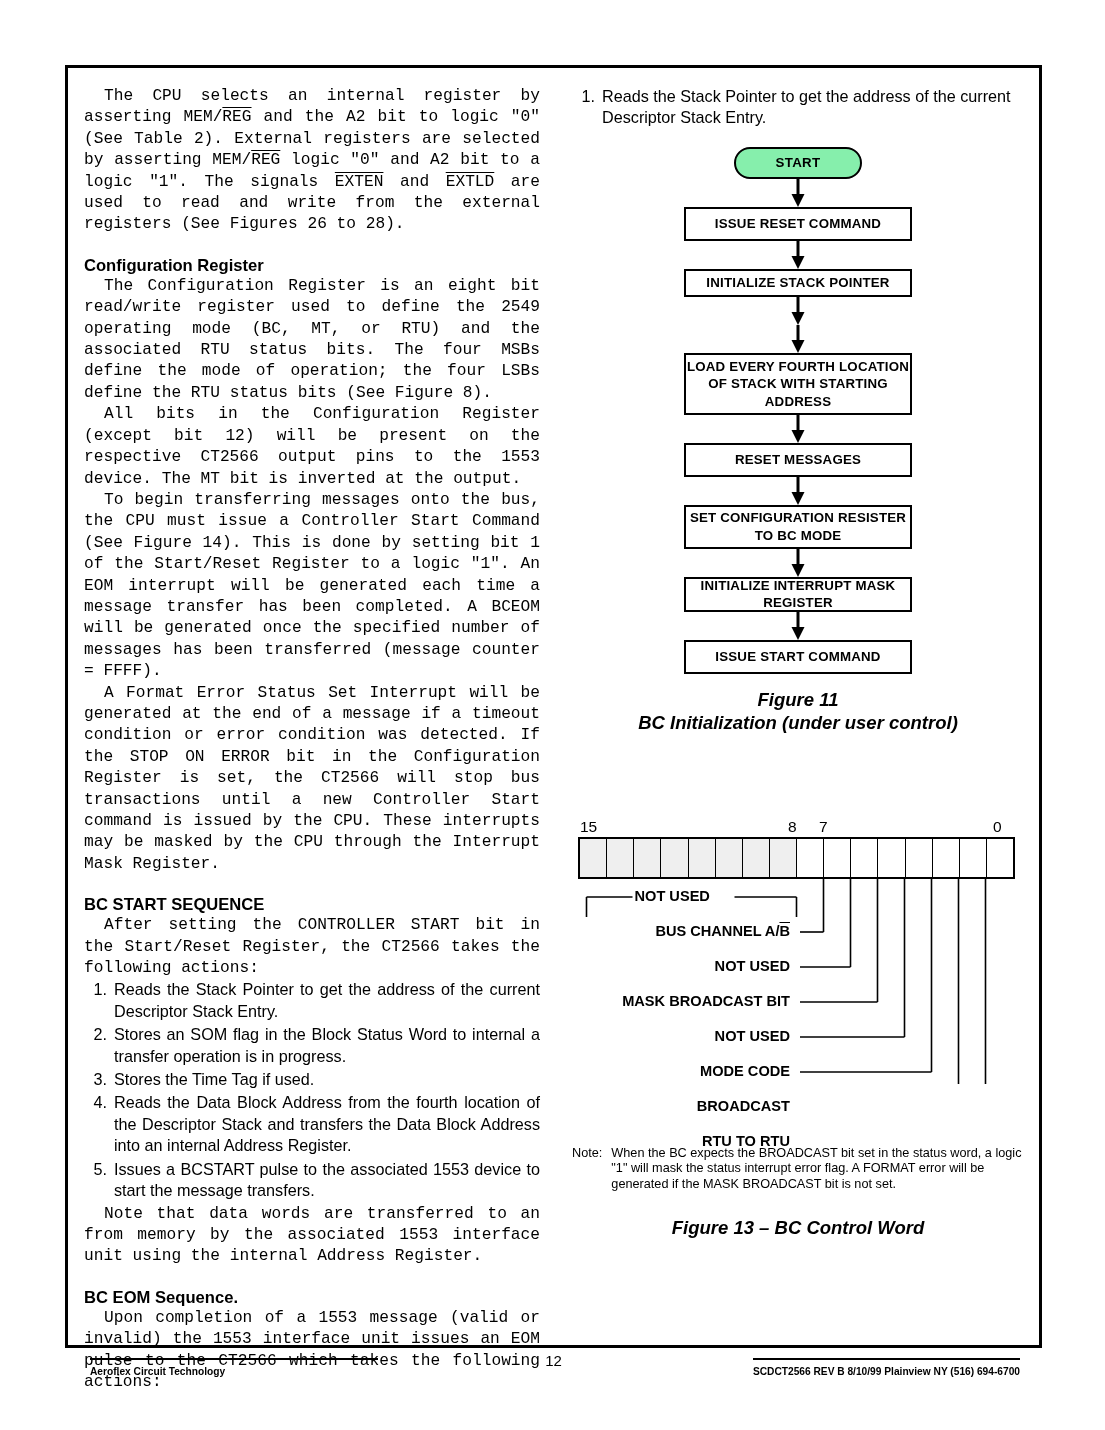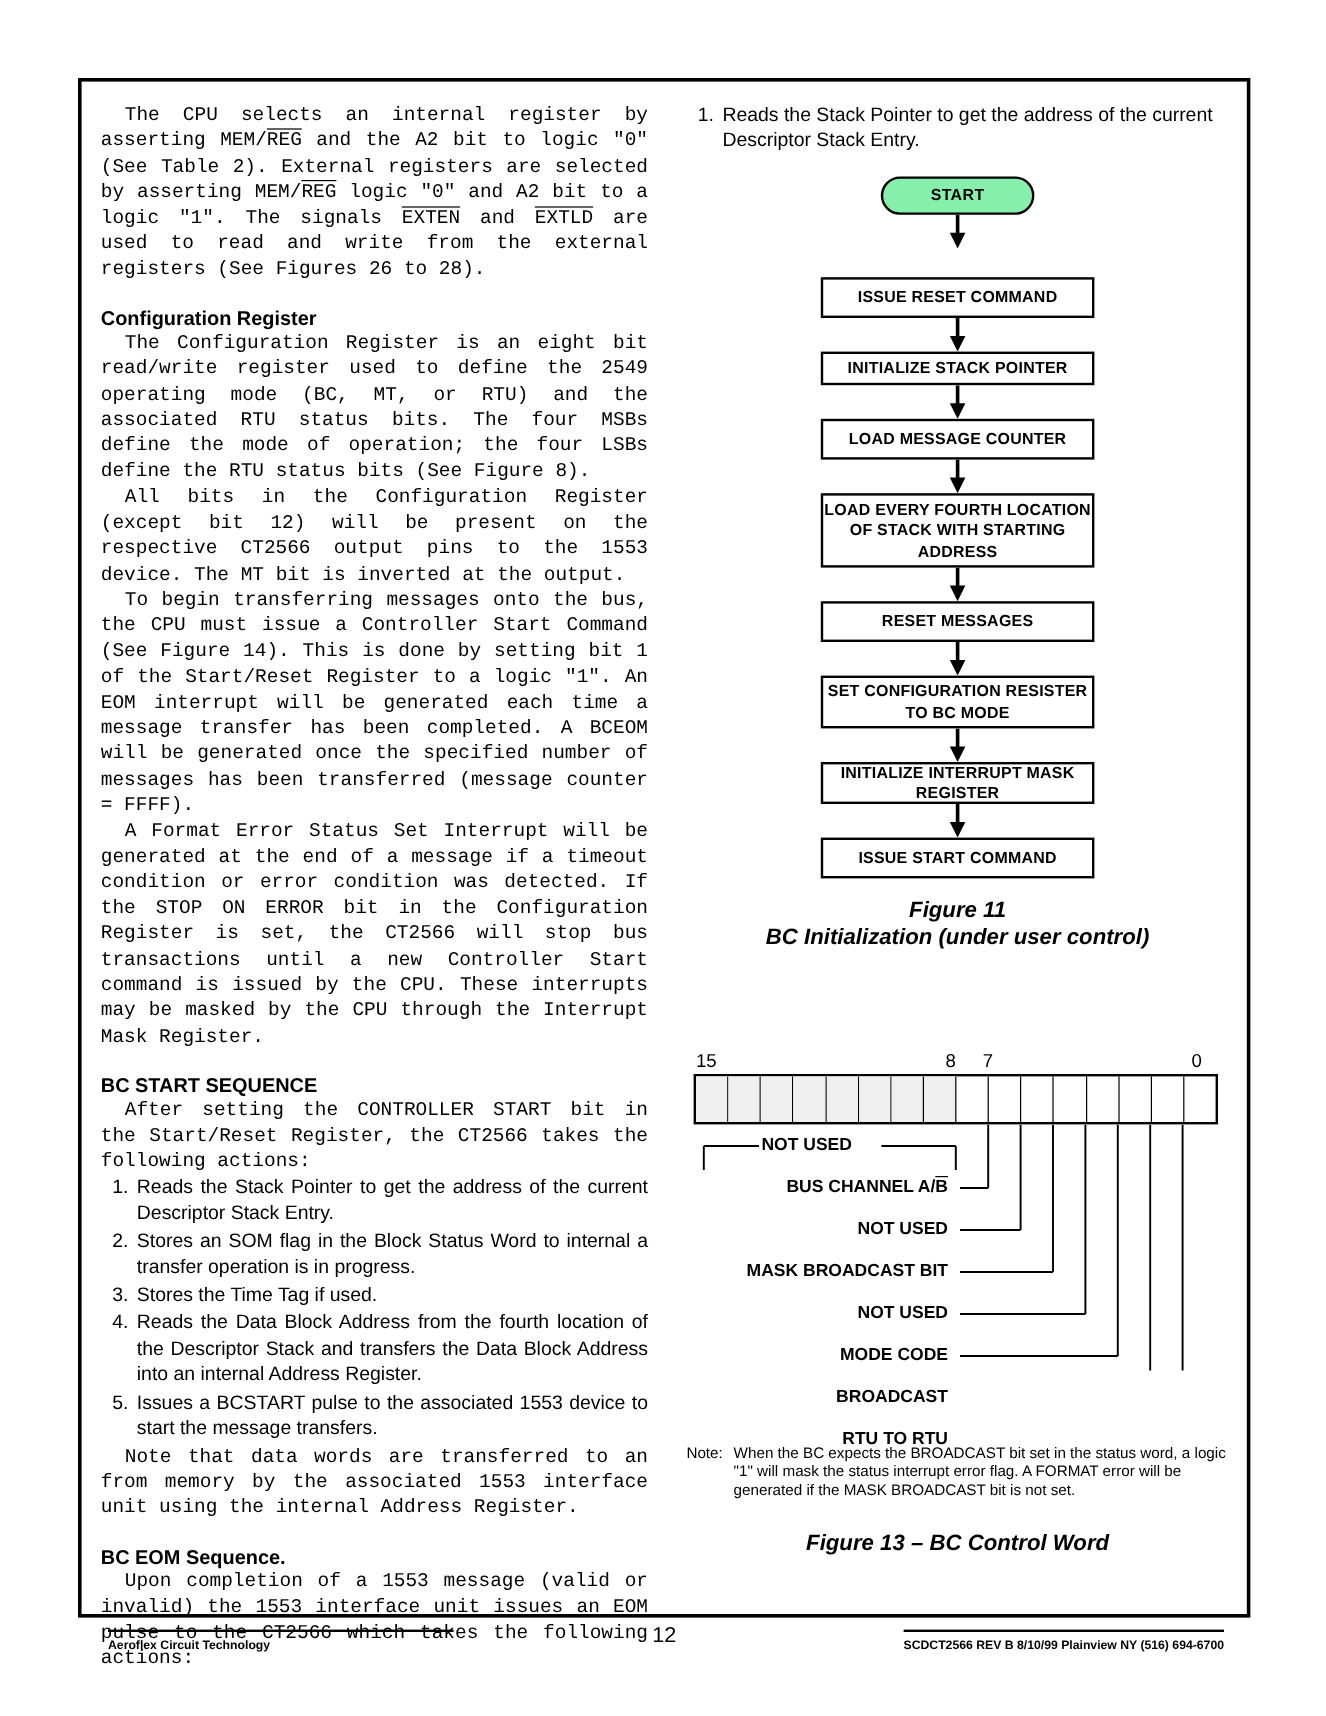--- a/index.html
+++ b/index.html
@@ -63,21 +63,21 @@
   #note{display:flex;font-size:12.7px;line-height:15.4px;}
   #note .n-lab{flex:none;padding-right:9px;}
   #note .n-txt{flex:1;}
 
   
   #footer{position:absolute;left:65px;top:1352px;width:977px;height:40px;}
   #footer .f-left{position:absolute;left:25px;top:6px;font-size:10.2px;
                   font-weight:bold;border-top:2px solid #000;padding-top:6px;
                   width:288px;}
   #footer .f-center{position:absolute;left:0;right:0;top:0;text-align:center;
-                    font-size:18px;}
+                    font-size:15px;}
   #footer .f-right{position:absolute;right:22px;top:6px;font-size:10.2px;
                    font-weight:bold;border-top:2px solid #000;padding-top:6px;
                    text-align:right;margin-left:16px;}
 </style>
 </head>
 <body>
 
 <div id="page-border"></div>
 
 <div id="left-col">
@@ -141,39 +141,36 @@
       <div class="fc-pill">START</div>
     </div>
     <div id="flow-nodes">
         <div class="fc-arrow">
           <svg width="20" height="28" viewBox="0 0 20 28">
             <line x1="10" y1="0" x2="10" y2="19" stroke="#000" stroke-width="3"></line>
             <polygon points="10,28 3.5,15 16.5,15" fill="#000"></polygon>
           </svg>
         </div>
         <div class="fc-row">
-          <div class="fc-box" style="height: 34px; margin-top: 24px;">ISSUE RESET COMMAND</div>
+          <div class="fc-box" style="height: 34px;">ISSUE RESET COMMAND</div>
         </div>
         <div class="fc-arrow">
           <svg width="20" height="28" viewBox="0 0 20 28">
             <line x1="10" y1="0" x2="10" y2="19" stroke="#000" stroke-width="3"></line>
             <polygon points="10,28 3.5,15 16.5,15" fill="#000"></polygon>
           </svg>
         </div>
         <div class="fc-row">
           <div class="fc-box" style="height: 28px;">INITIALIZE STACK POINTER</div>
         </div>
         <div class="fc-arrow">
           <svg width="20" height="28" viewBox="0 0 20 28">
             <line x1="10" y1="0" x2="10" y2="19" stroke="#000" stroke-width="3"></line>
             <polygon points="10,28 3.5,15 16.5,15" fill="#000"></polygon>
           </svg>
-        </div>
-        <div class="fc-row">
-          <div class="fc-box" style="height: 34px;">LOAD MESSAGE COUNTER</div>
         </div>
         <div class="fc-arrow">
           <svg width="20" height="28" viewBox="0 0 20 28">
             <line x1="10" y1="0" x2="10" y2="19" stroke="#000" stroke-width="3"></line>
             <polygon points="10,28 3.5,15 16.5,15" fill="#000"></polygon>
           </svg>
         </div>
         <div class="fc-row">
           <div class="fc-box" style="height: 62px;">LOAD EVERY FOURTH LOCATION OF STACK WITH STARTING ADDRESS</div>
         </div>

